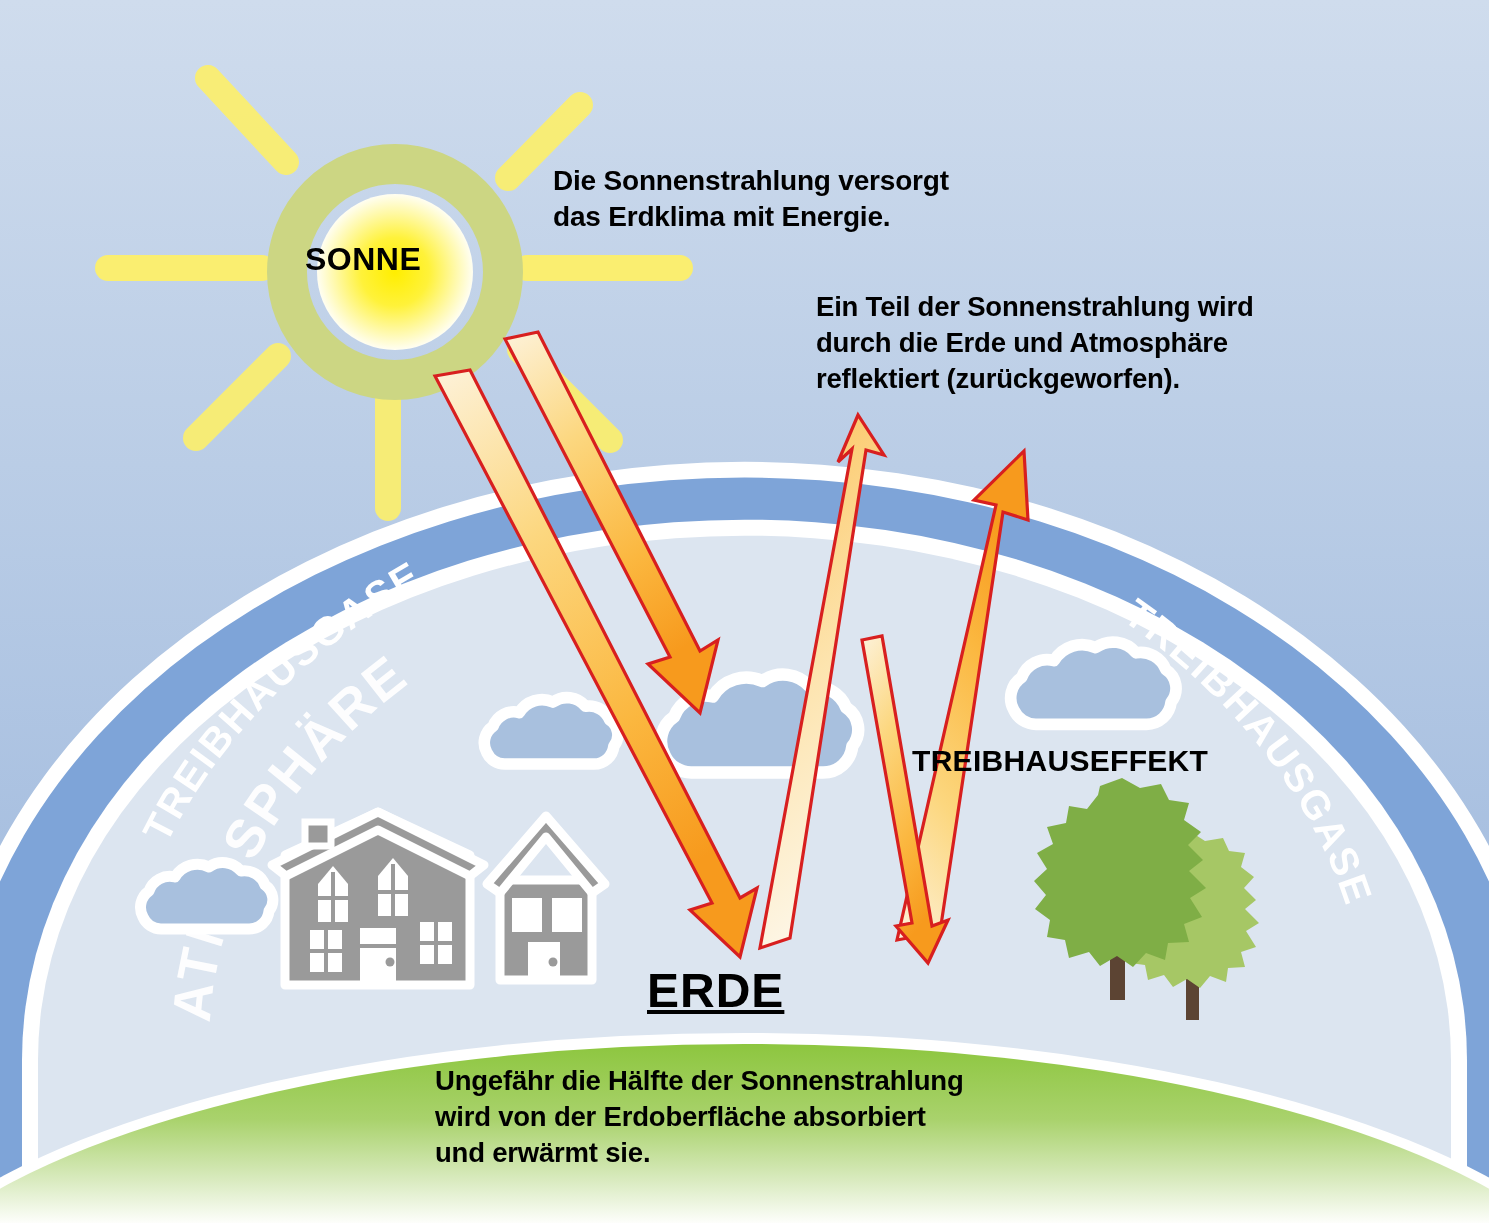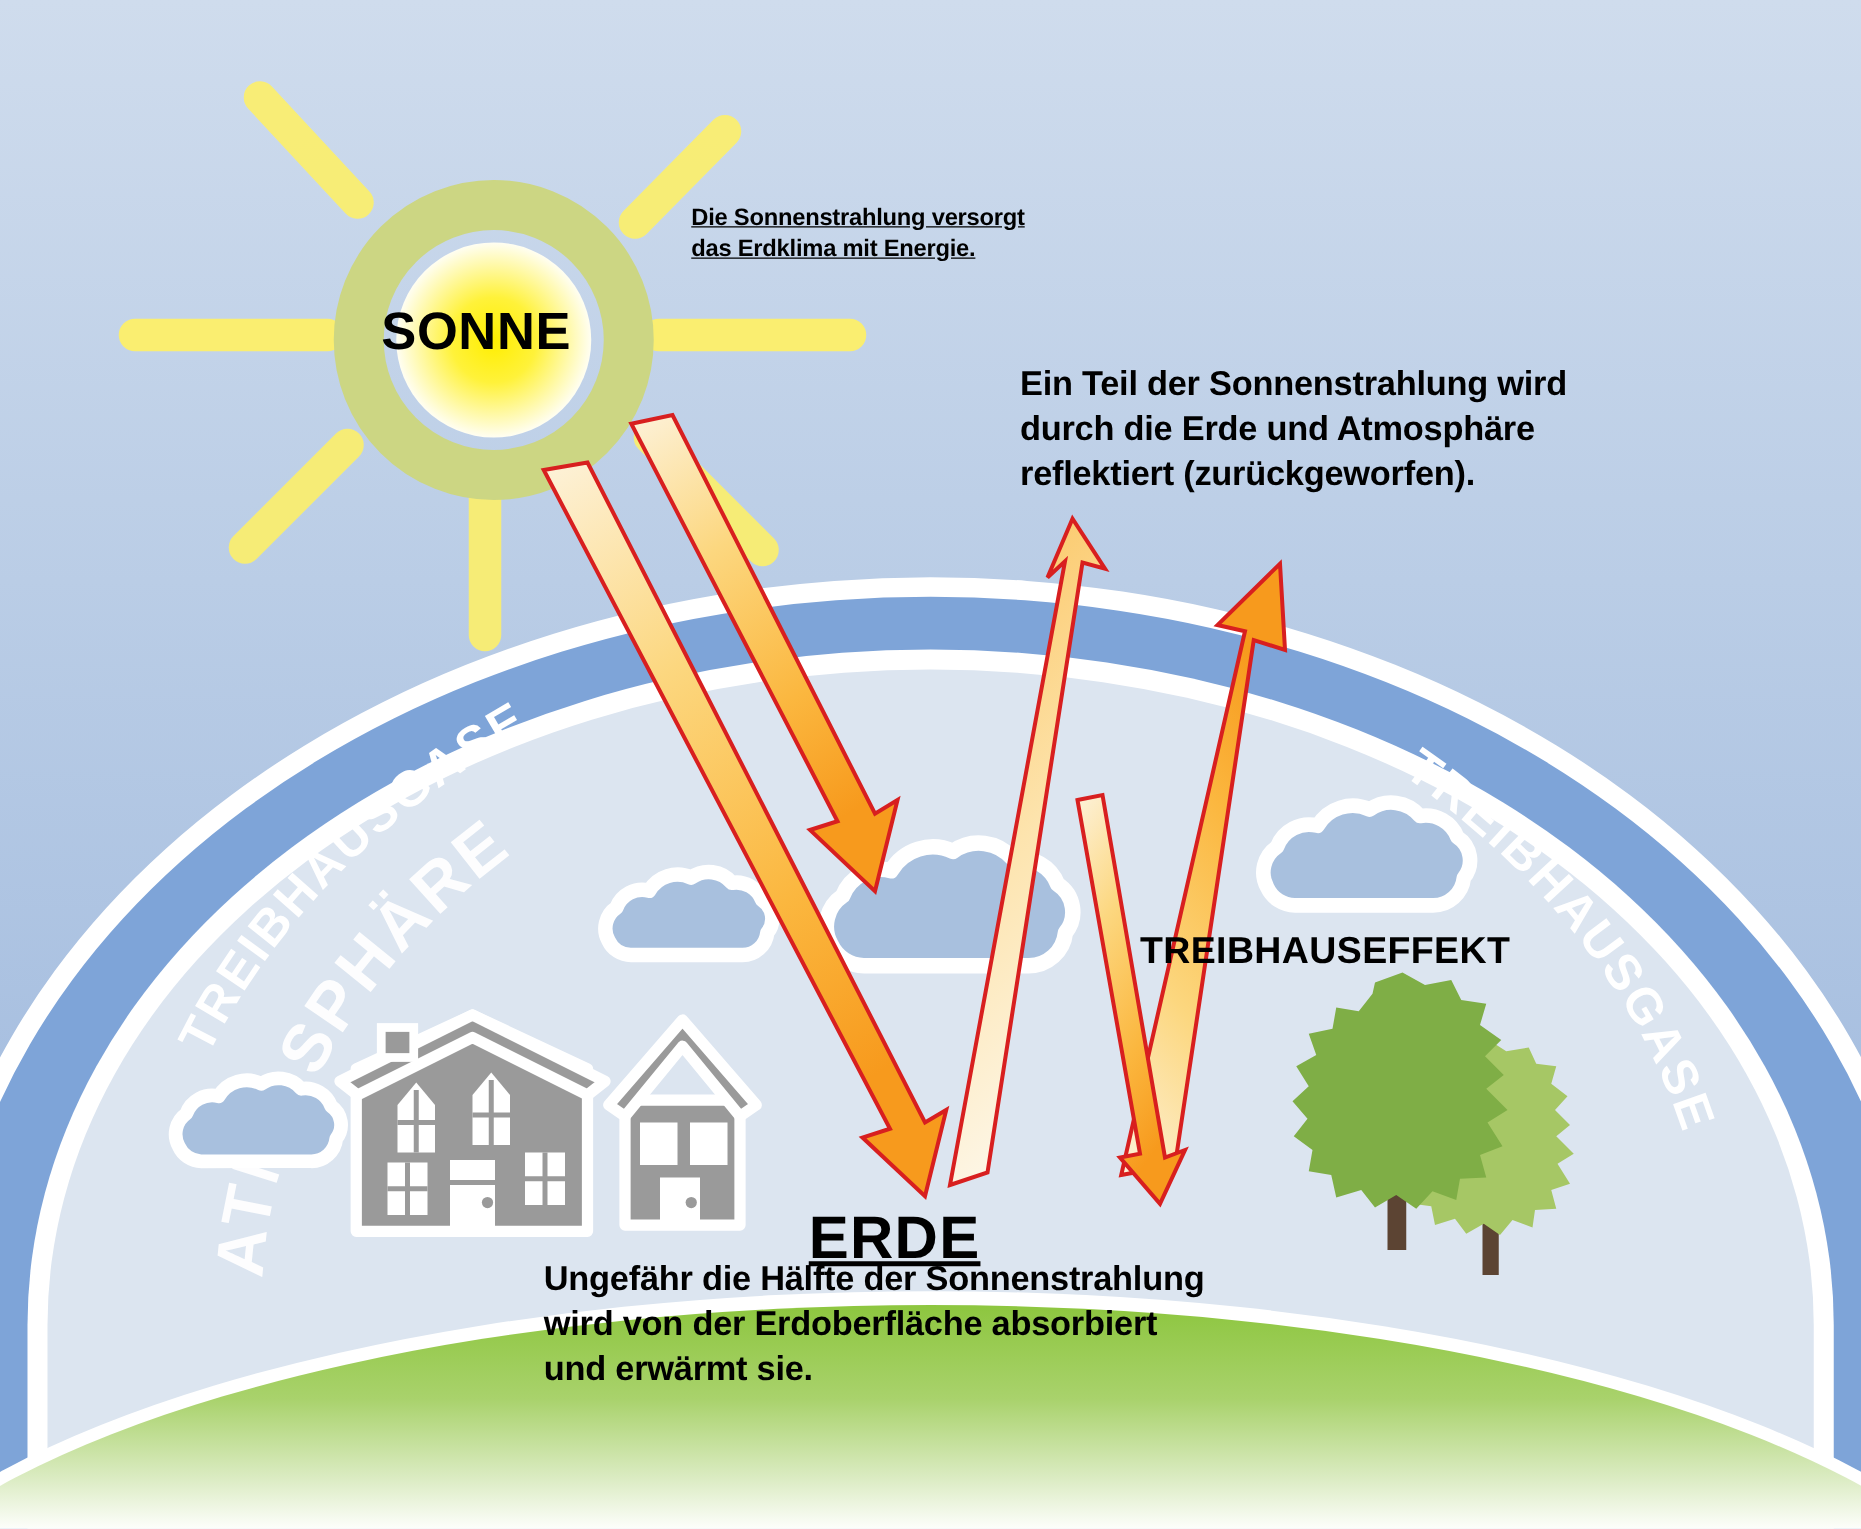--- a/index.html
+++ b/index.html
@@ -18,32 +18,32 @@
 
   .caption {
     position: absolute;
     font-family: "Liberation Sans", sans-serif;
     font-weight: bold;
     color: #000000;
     line-height: 1.30;
     white-space: pre-line;
     letter-spacing: -0.2px;
   }
-  #caption-sun       { left: 553px; top: 163px; font-size: 19px; text-decoration: underline; }
+  #caption-sun       { left: 553px; top: 163px; font-size: 28px; }
   #caption-reflected { left: 800px; top: 289px; font-size: 27.5px; margin-left: 16px; }
-  #caption-absorbed  { left: 435px; top: 1005px; font-size: 27.5px; }
+  #caption-absorbed  { left: 435px; top: 1063px; font-size: 27.5px; }
 
   .map-label {
     position: absolute;
     font-family: "Liberation Sans", sans-serif;
     font-weight: bold;
     color: #000000;
   }
   #label-sonne {
-    left: 305px; top: 241px; font-size: 42px; letter-spacing: 0.5px;
+    left: 305px; top: 241px; font-size: 32px; letter-spacing: 0.5px;
   }
   #label-erde {
     left: 647px; top: 963px; font-size: 48px; letter-spacing: 1px; text-decoration: underline;
   }
   #label-greenhouse-effect {
     left: 912px; top: 744px; font-size: 30px; letter-spacing: 0.3px;
   }
 </style>
 </head>
 <body>

